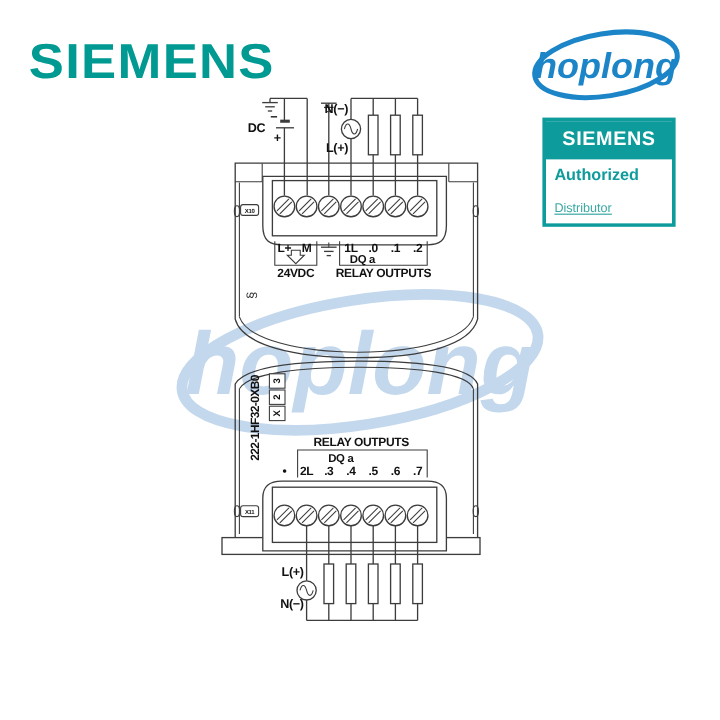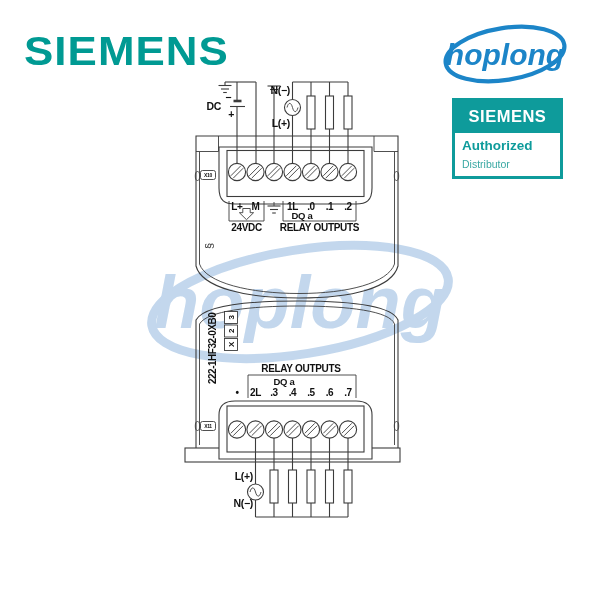--- a/index.html
+++ b/index.html
@@ -8,21 +8,21 @@
   
   .siemens-logo{position:absolute;left:24px;top:28px;font-size:41px;font-weight:bold;
     color:#009A93;letter-spacing:1px;transform:scaleX(1.07);transform-origin:left top;}
   .hoplong-logo{position:absolute;left:432px;top:6px;}
   .badge{position:absolute;left:452px;top:98px;width:111px;border:3px solid #0E9B9B;
     box-sizing:border-box;background:#fff;}
   .badge-top{display:block;background:#0E9B9B;color:#fff;font-weight:bold;font-size:16.5px;
     text-align:center;padding:6px 0 7px 0;letter-spacing:.5px;}
   .badge-bottom{display:block;background:#fff;padding:5px 10px 6px 7px;}
   .badge-auth{display:block;color:#0E9B9B;font-weight:bold;font-size:13.5px;}
-  .badge-dist{display:block;color:#3AA8A3;font-size:10.5px;margin-top:5px;}
+  .badge-dist{display:block;color:#3AA8A3;font-size:10.5px;margin-top:15px;text-decoration:underline;}
   
   .wm-svg,.diagram-svg{position:absolute;left:0;top:0;}
   
   .footer{position:absolute;left:0;top:531px;width:100%;text-align:center;
     font-size:30px;color:#D6E2F2;letter-spacing:1.5px;}
   
   .t{font-family:"Liberation Sans",sans-serif;font-weight:bold;fill:#111;letter-spacing:-0.3px;}
   .t10{font-size:10px;} .t105{font-size:10.5px;} .t95{font-size:9.5px;}
   .t8{font-size:8px;} .t5{font-size:5px;font-weight:bold;}
   .pn{font-size:10px;letter-spacing:-0.5px;}

